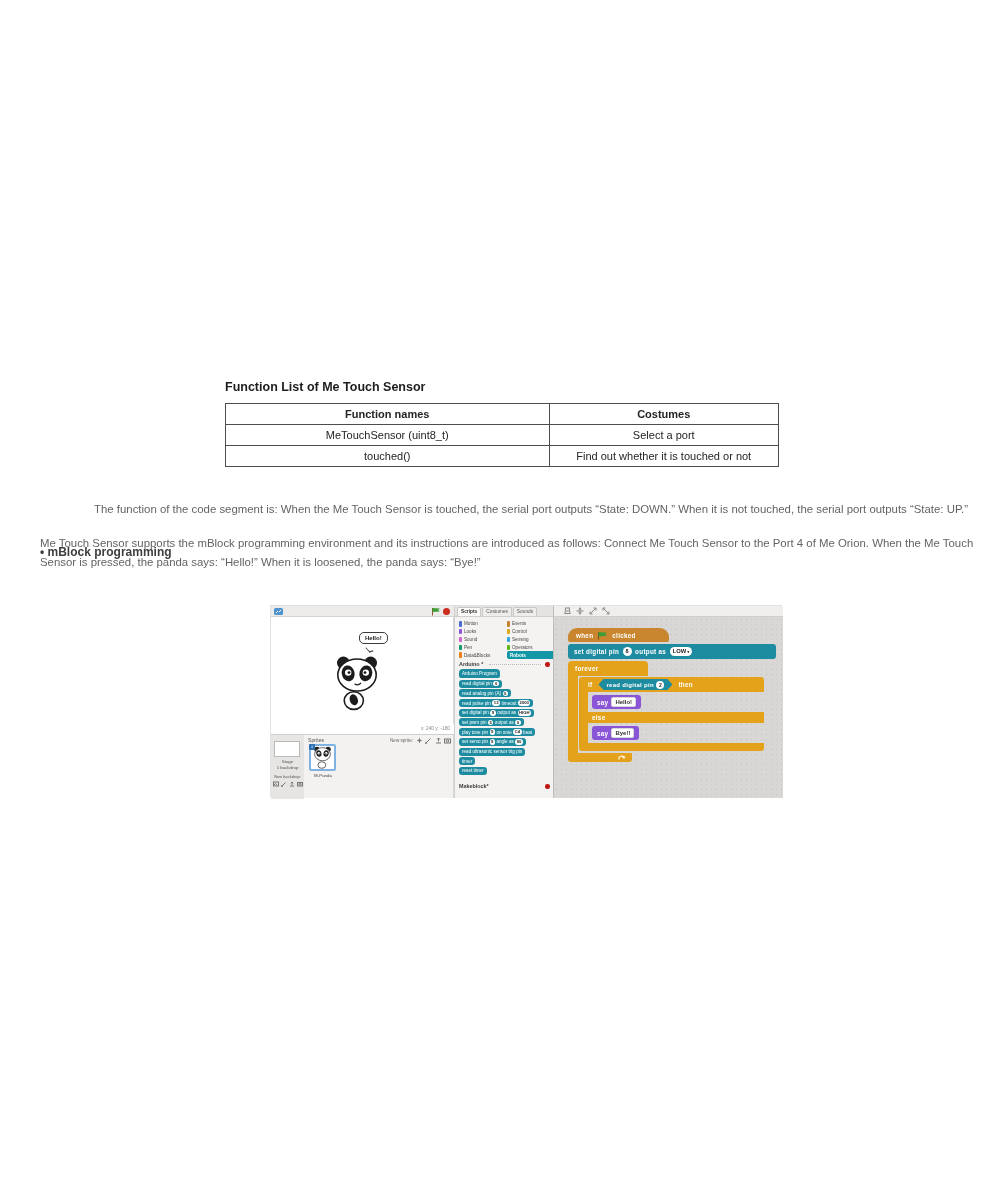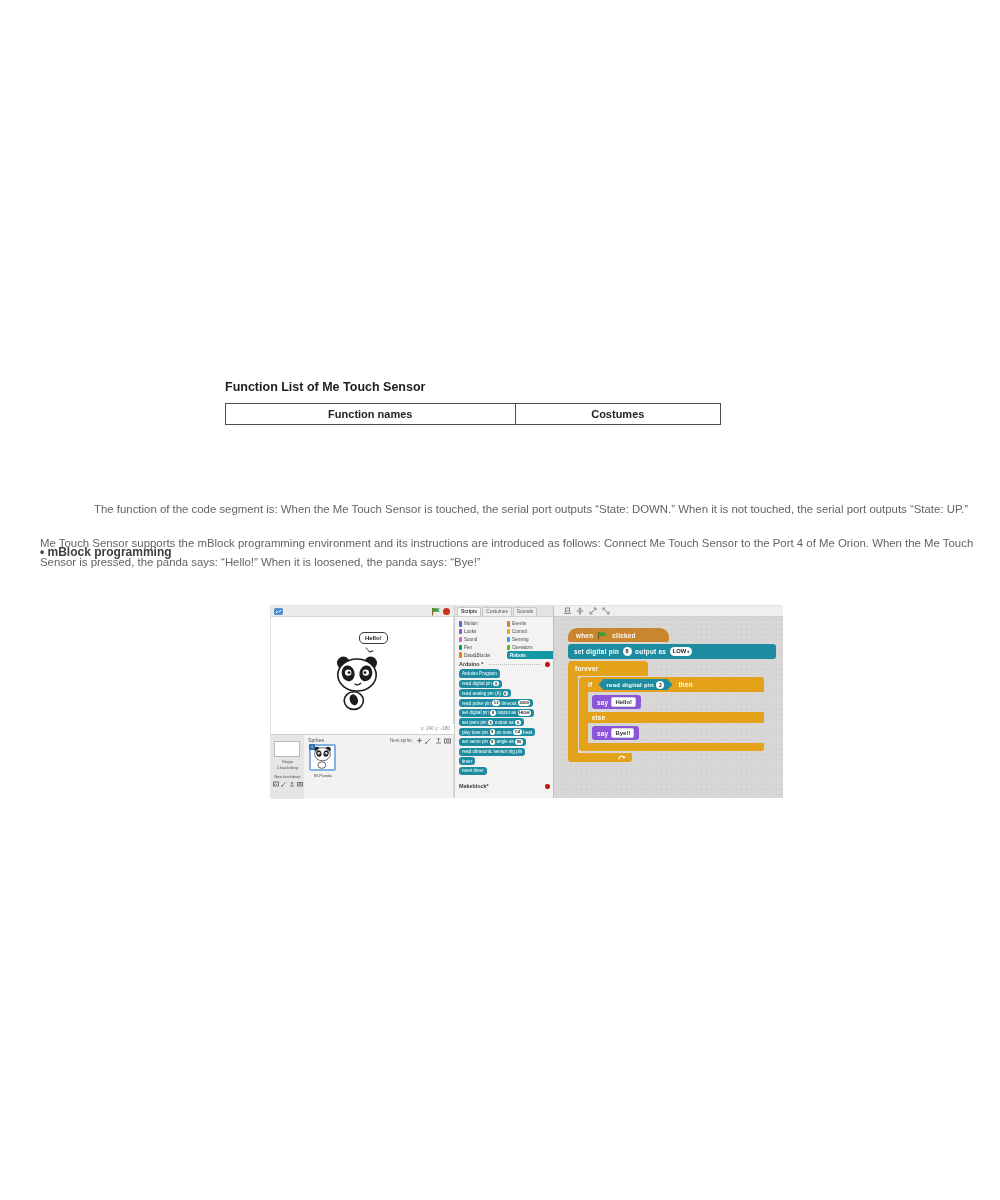--- a/index.html
+++ b/index.html
@@ -6,21 +6,21 @@
   html,body { margin:0; padding:0; }
   body {
     width:1000px; height:1200px; background:#ffffff; position:relative;
     font-family:"Liberation Sans", sans-serif; overflow:hidden;
   }
   .abs { position:absolute; }
 
   
   .doc-title { left:225px; top:380px; width:610px; text-align:left;
     font-size:12.5px; font-weight:bold; color:#1d1d1d; }
-  table.func { position:absolute; left:225px; top:403px; width:496px;
+  table.func { position:absolute; left:225px; top:403px; width:554px;
     border-collapse:collapse; table-layout:fixed; }
   table.func th, table.func td { border:1px solid #4d4d4d; height:21px;
     text-align:center; vertical-align:middle; font-size:11px; color:#242424; padding:0 2px; }
   table.func th { font-weight:bold; }
   .col1 { width:58.5%; } .col2 { width:41.5%; }
   .body-text { margin:0; font-size:11.4px; line-height:19px; color:#636363; }
   #para1 { left:40px; top:500px; width:928px;text-align:right; }
   #mblock-heading { left:40px; top:545px; font-size:12px; font-weight:bold; color:#3e3e3e; }
   #para2 { left:40px; top:534px; width:948px; }
 
@@ -133,20 +133,28 @@
 <table class="func">
   <colgroup>
       <col class="col1">
       <col class="col2">
     </colgroup>
   <tbody>
       <tr>
     <th>Function names</th>
     <th>Costumes</th>
   </tr>
+  <tr>
+    <td>MeTouchSensor (uint8_t)</td>
+    <td>Select a port</td>
+  </tr>
+  <tr>
+    <td>touched()</td>
+    <td>Find out whether it is touched or not</td>
+  </tr>
 </tbody>
   </table>
 
 <p class="abs body-text" id="para1">The function of the code segment is: When the Me Touch Sensor is touched, the serial port outputs “State: DOWN.” When it is not touched, the serial port outputs “State: UP.”</p>
 <div class="abs" id="mblock-heading">• mBlock programming</div>
 <p class="abs body-text" id="para2">Me Touch Sensor supports the mBlock programming environment and its instructions are introduced as follows: Connect Me Touch Sensor to the Port 4 of Me Orion. When the Me Touch Sensor is pressed, the panda says: “Hello!” When it is loosened, the panda says: “Bye!”</p>
 
 <div class="abs mblock">
 
   <div class="abs stage-pane">

